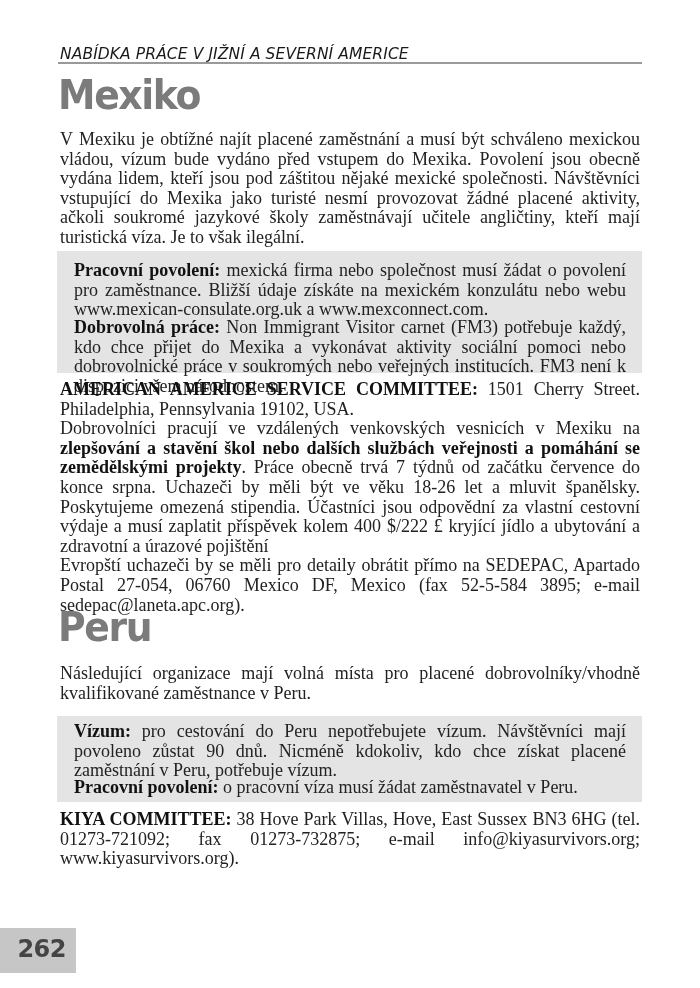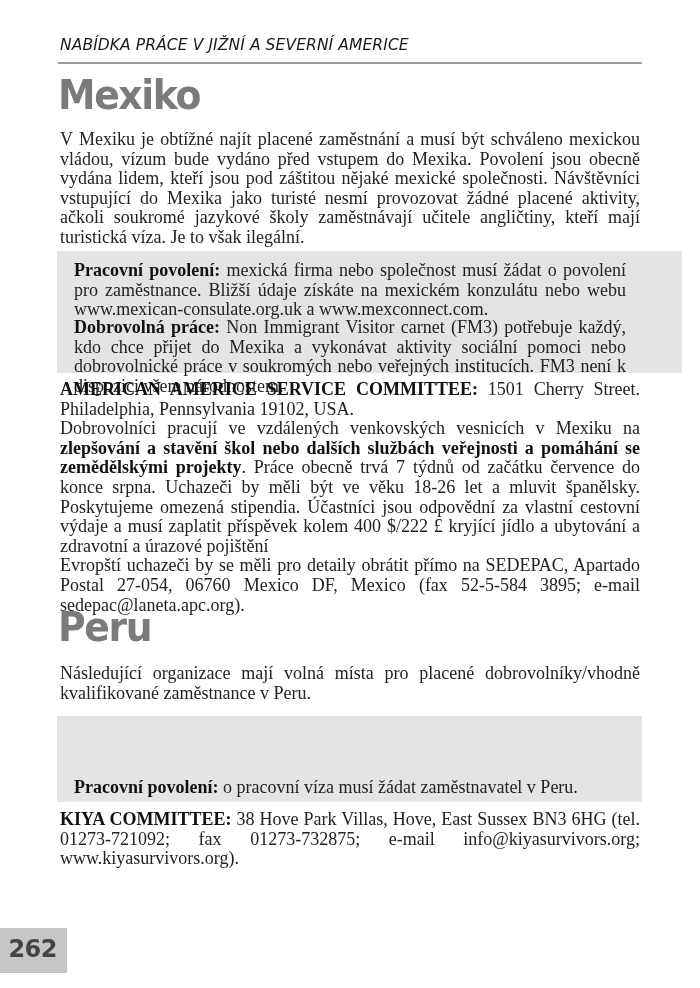--- a/index.html
+++ b/index.html
@@ -1,79 +1,82 @@
 <!DOCTYPE html>
 <html><head>
 <meta charset="utf-8">
 <style>
   html, body { margin: 0; padding: 0; }
   body {
     width: 700px; height: 988px; background: #ffffff; position: relative; overflow: hidden;
     font-family: "Liberation Serif", "DejaVu Serif", serif; color: #222;
   }
   .running-head {
-    position: absolute; left: 60px; top: 36px;
+    position: absolute; left: 60px; top: 45px;
     font-family: "DejaVu Sans", "Liberation Sans", sans-serif;
     font-style: italic; font-size: 15.5px; letter-spacing: 0.1px; color: #1a1a1a;
   }
   .rule { position: absolute; left: 58px; top: 62px; width: 584px; height: 2px; background: #9a9a9a; }
   .h1 {
     position: absolute; left: 58px;
     font-family: "DejaVu Sans", "Liberation Sans", sans-serif;
     font-weight: bold; font-size: 41px; color: #7b7b7b; letter-spacing: -1.5px;
     transform: scaleX(0.92); transform-origin: left top; line-height: 1;
   }
   .p {
     position: absolute; left: 60px; width: 580px;
     font-size: 18px; line-height: 19.6px; text-align: justify; color: #222;
   }
   .p b { font-weight: bold; color: #111; }
   .box { position: absolute; left: 57px; width: 585px; background: #e4e4e4; }
   .box .p { left: 17px; width: 552px; }
   .pagebox {
-    position: absolute; left: 0; top: 928px; width: 67px; height: 45px; background: #c6c6c6;
+    position: absolute; left: 0; top: 928px; width: 76px; height: 45px; background: #c6c6c6;
   }
   .pagenum {
     position: absolute; right: 10px; top: 7px;
     font-family: "DejaVu Sans", "Liberation Sans", sans-serif; font-weight: bold;
     font-size: 24px; color: #444; letter-spacing: -0.5px;
   }
 </style>
 </head>
 <body>
 
 <div class="running-head">NABÍDKA PRÁCE V JIŽNÍ A SEVERNÍ AMERICE</div>
 <div class="rule"></div>
 
 <div class="h1" style="top:75px;">Mexiko</div>
 
 <div class="p" style="top:130px;">
   <span>V Mexiku je obtížné najít placené zaměstnání a musí být schváleno mexickou vládou, vízum bude vydáno před vstupem do Mexika. Povolení jsou obecně vydána lidem, kteří jsou pod záštitou nějaké mexické společnosti. Návštěvníci vstupující do Mexika jako turisté nesmí provozovat žádné placené aktivity, ačkoli soukromé jazykové školy zaměstnávají učitele angličtiny, kteří mají turistická víza. Je to však ilegální.</span><br>
 </div>
 
-<div class="box" style="top:251px; height:122px;padding-left:40px;">
+<div class="box" style="top:251px; height:122px;">
   <div class="p" style="top:10px;">
     <b>Pracovní povolení:</b><span> mexická firma nebo společnost musí žádat o povolení pro zaměstnance. Bližší údaje získáte na mexickém konzulátu nebo webu www.mexican-consulate.org.uk a www.mexconnect.com.</span>
   </div>
   <div class="p" style="top:67px;">
     <b>Dobrovolná práce:</b><span> Non Immigrant Visitor carnet (FM3) potřebuje každý, kdo chce přijet do Mexika a vykonávat aktivity sociální pomoci nebo dobrovolnické práce v soukromých nebo veřejných institucích. FM3 není k dispozici všem národnostem.</span>
   </div>
 </div>
 
 <div class="p" style="top:380px;">
   <b>AMERICAN AMERICE SERVICE COMMITTEE:</b><span> 1501 Cherry Street. Philadelphia, Pennsylvania 19102, USA.</span><br>
   <span>Dobrovolníci pracují ve vzdálených venkovských vesnicích v Mexiku na </span><b>zlepšování a stavění škol nebo dalších službách veřejnosti a pomáhání se zemědělskými projekty</b><span>. Práce obecně trvá 7 týdnů od začátku července do konce srpna. Uchazeči by měli být ve věku 18-26 let a mluvit španělsky. Poskytujeme omezená stipendia. Účastníci jsou odpovědní za vlastní cestovní výdaje a musí zaplatit příspěvek kolem 400 $/222 £ kryjící jídlo a ubytování a zdravotní a úrazové pojištění</span><br>
   <span>Evropští uchazeči by se měli pro detaily obrátit přímo na SEDEPAC, Apartado Postal 27-054, 06760 Mexico DF, Mexico (fax 52-5-584 3895; e-mail sedepac@laneta.apc.org).</span>
 </div>
 
 <div class="h1" style="top:607px;">Peru</div>
 
 <div class="p" style="top:664px;">Následující organizace mají volná místa pro placené dobrovolníky/vhodně kvalifikované zaměstnance v Peru.</div>
 
 <div class="box" style="top:716px; height:86px;">
+  <div class="p" style="top:6px;">
+    <b>Vízum:</b><span> pro cestování do Peru nepotřebujete vízum. Návštěvníci mají povoleno zůstat 90 dnů. Nicméně kdokoliv, kdo chce získat placené zaměstnání v Peru, potřebuje vízum.</span>
+  </div>
   <div class="p" style="top:62px;">
     <b>Pracovní povolení:</b><span> o pracovní víza musí žádat zaměstnavatel v Peru.</span>
   </div>
 </div>
 
 <div class="p" style="top:810px;">
   <b>KIYA COMMITTEE:</b><span> 38 Hove Park Villas, Hove, East Sussex BN3 6HG (tel. 01273-721092; fax 01273-732875; e-mail info@kiyasurvivors.org; www.kiyasurvivors.org).</span><br>
 </div>
 
 <div class="pagebox">

